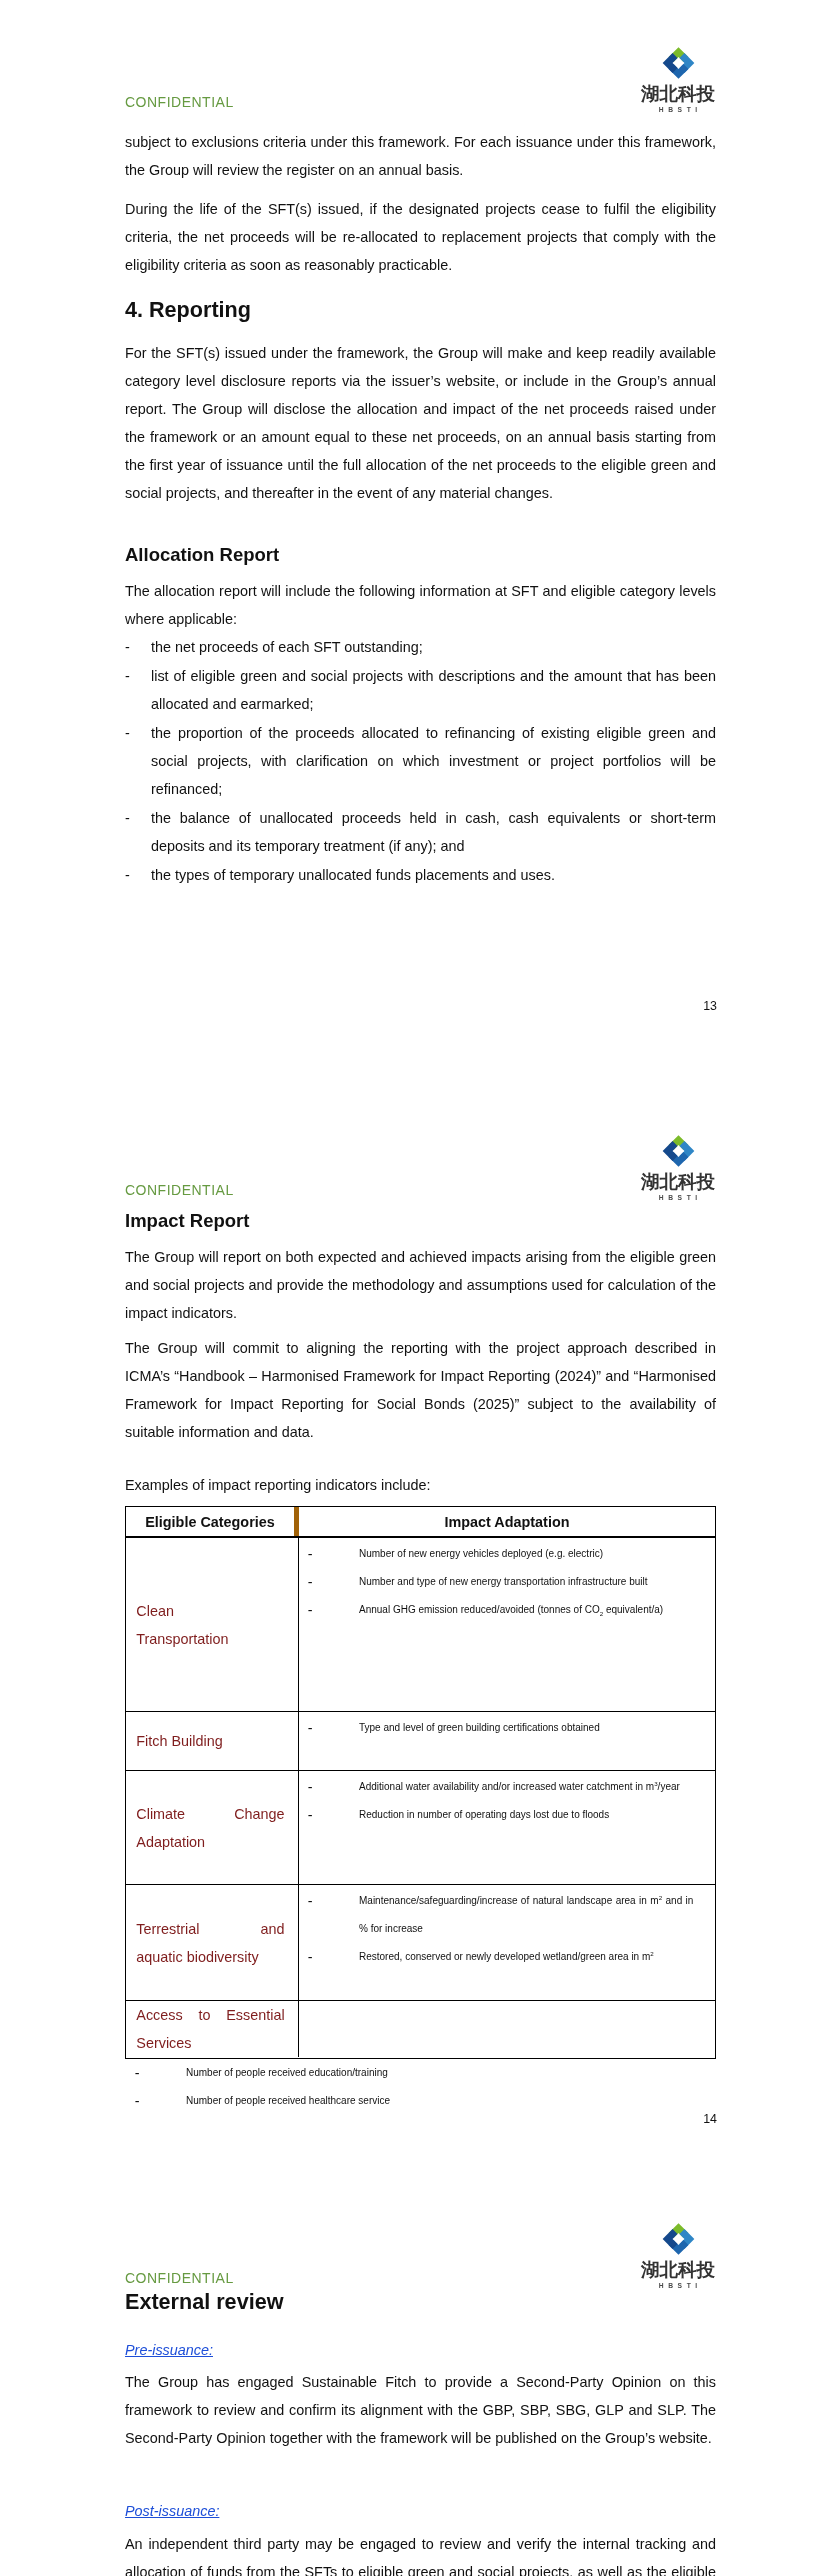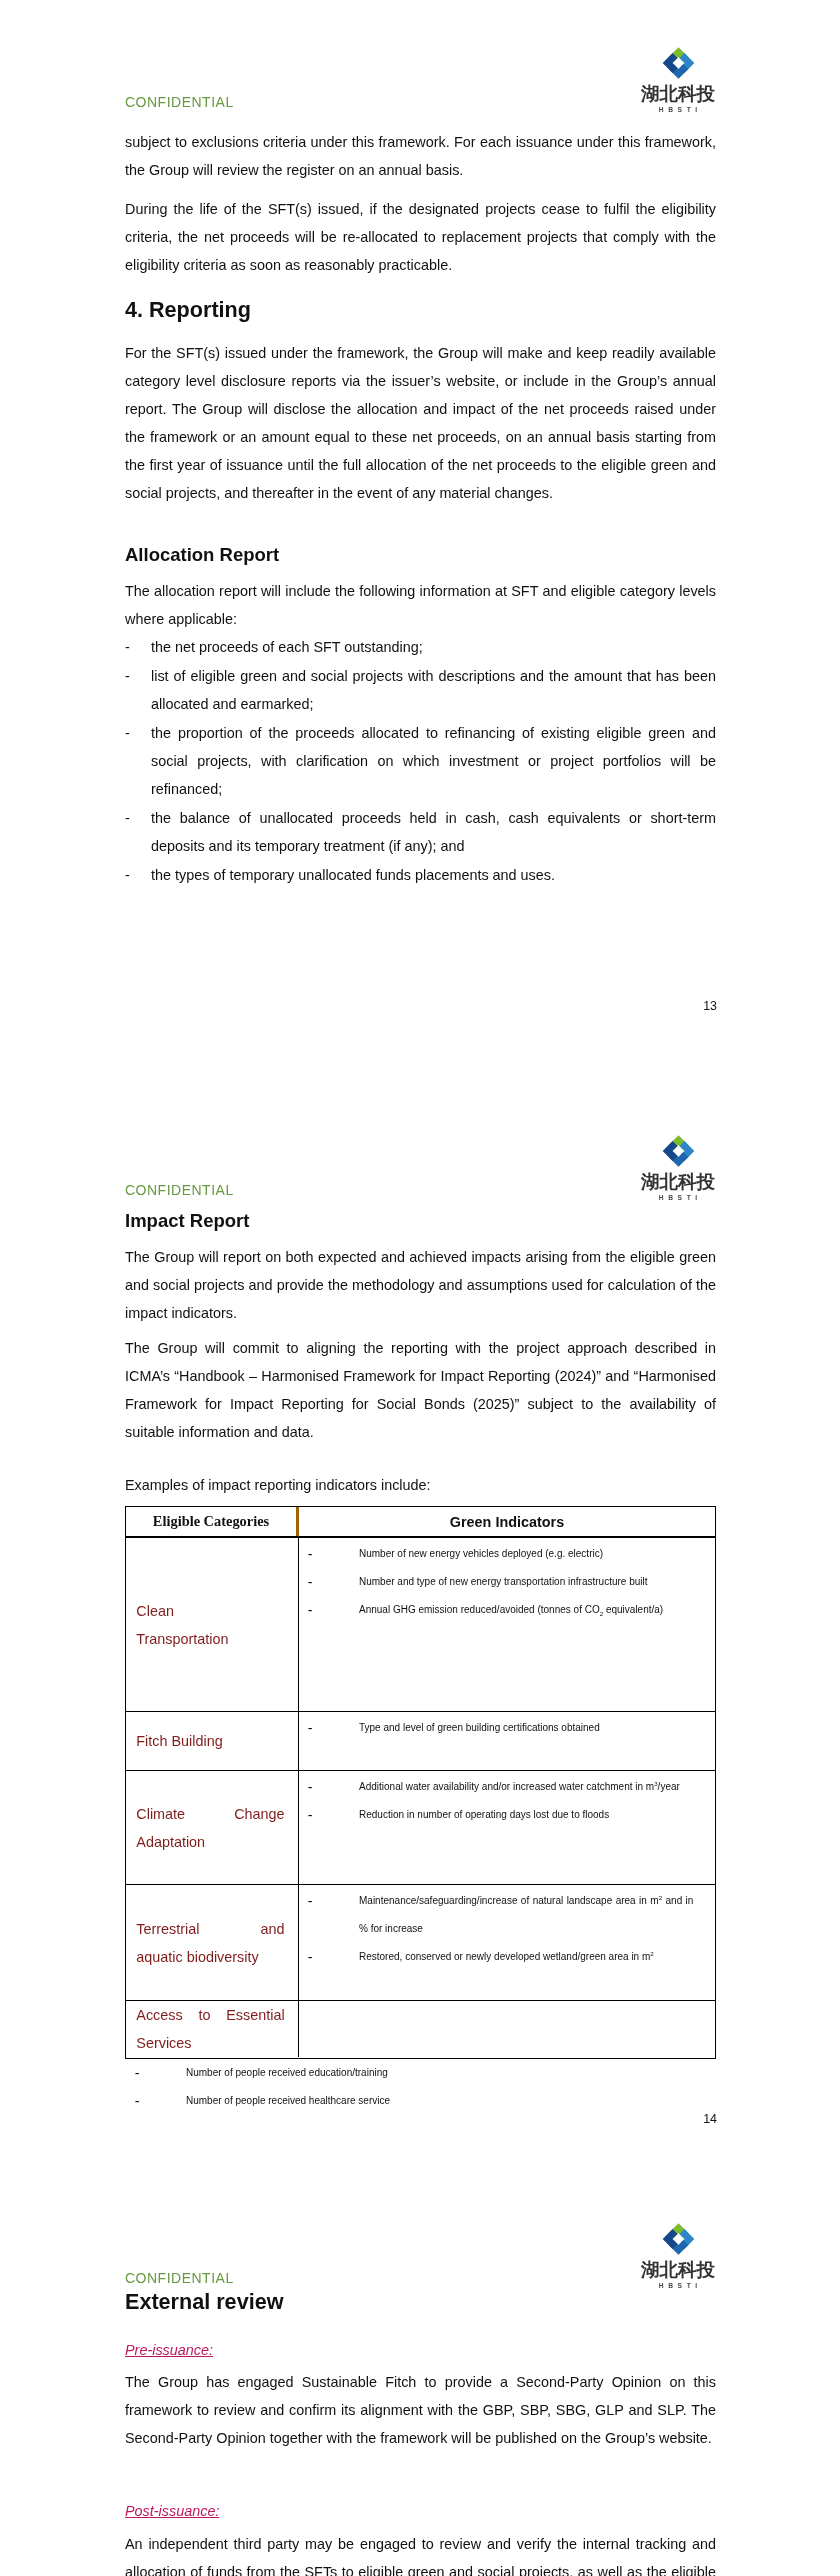--- a/index.html
+++ b/index.html
@@ -4,36 +4,36 @@
 <style>
   html,body{margin:0;padding:0;background:#ffffff;}
   #canvas{position:relative;width:841px;height:3264px;background:#ffffff;overflow:hidden;
           font-family:"Liberation Sans","DejaVu Sans",sans-serif;color:#111;}
   .page{position:absolute;left:0;width:841px;height:1088px;background:#ffffff;}
   .abs{position:absolute;}
   .conf{font-size:14px;letter-spacing:0.5px;color:#669a41;}
   .body-text{font-size:14.4px;line-height:28px;text-align:justify;color:#111;}
   .h1{font-size:21.6px;line-height:27px;font-weight:bold;color:#111;}
   .h2{font-size:18.5px;line-height:24px;font-weight:bold;color:#111;}
-  .subline{font-size:14.4px;line-height:20.6px;font-style:italic;text-decoration:underline;color:#be185d;}
+  .subline{font-size:14.4px;line-height:20.6px;font-style:italic;text-decoration:underline;color:#1d4ed8;}
   .pagenum{font-size:12.4px;color:#111;text-align:right;}
   
   .logo{position:absolute;right:124px;width:78px;text-align:center;}
   .logo .cjk{font-size:18.5px;font-weight:bold;color:#333;line-height:20.6px;margin-top:2.1px;white-space:nowrap;}
   .logo .latin{font-size:6.7px;font-weight:bold;color:#4a4a4a;letter-spacing:4.6px;padding-left:4.6px;line-height:8.2px;margin-top:1px;}
   
   .blist{position:absolute;}
   .bullet{display:flex;margin-bottom:1px;}
   .bdash{width:26px;flex:none;font-size:14.4px;line-height:28px;}
   .btext{flex:1;font-size:14.4px;line-height:28px;text-align:justify;}
   
   .tbl{position:absolute;border:1.5px solid #000;box-sizing:border-box;background:#fff;}
   .thead{display:flex;height:29px;border-bottom:2.1px solid #000;}
   .thc{display:flex;align-items:center;justify-content:center;font-weight:bold;font-size:14.4px;box-sizing:border-box;}
-  .c1{width:173px;border-right:3px solid #a16207;flex:none;font-family:Liberation Serif, serif;}
+  .c1{width:173px;border-right:5px solid #a16207;flex:none;}
   .c2{flex:1;}
   .trow{display:flex;border-bottom:1.5px solid #000;}
   .trow.last{border-bottom:none;}
   .tlabel{width:173px;flex:none;border-right:1px solid #000;display:flex;align-items:center;
           padding:0 13.4px 0 10.3px;box-sizing:border-box;}
   .tlabel-in{width:100%;}
   .lab-line{font-size:14.4px;line-height:28px;color:#7f1d1d;}
   .spread{text-align:justify;text-align-last:justify;}
   .tind{flex:1;padding:1.5px 21.6px 1.5px 0;box-sizing:border-box;}
   .ind{display:flex;}
@@ -113,21 +113,21 @@
 
     <div class="abs h2" style="left:125px;top:121px;width:591px;">Impact Report</div>
 
     <div class="abs body-text" style="left:125px;top:155px;width:591px;">The Group will report on both expected and achieved impacts arising from the eligible green and social projects and provide the methodology and assumptions used for calculation of the impact indicators.</div>
     <div class="abs body-text" style="left:125px;top:246px;width:591px;">The Group will commit to aligning the reporting with the project approach described in ICMA’s “Handbook – Harmonised Framework for Impact Reporting (2024)” and “Harmonised Framework for Impact Reporting for Social Bonds (2025)” subject to the availability of suitable information and data.</div>
     <div class="abs body-text" style="left:125px;top:383px;width:591px;">Examples of impact reporting indicators include:</div>
 
     <div class="tbl" style="left:125px;top:418px;width:591px;">
       <div class="thead">
         <div class="thc c1">Eligible Categories</div>
-        <div class="thc c2">Green Indicators</div>
+        <div class="thc c2">Impact Adaptation</div>
       </div>
 
       <div class="trow" style="height:173px;">
         <div class="tlabel">
           <div class="tlabel-in">
             <div class="lab-line">Clean</div>
             <div class="lab-line">Transportation</div>
           </div>
         </div>
         <div class="tind">

